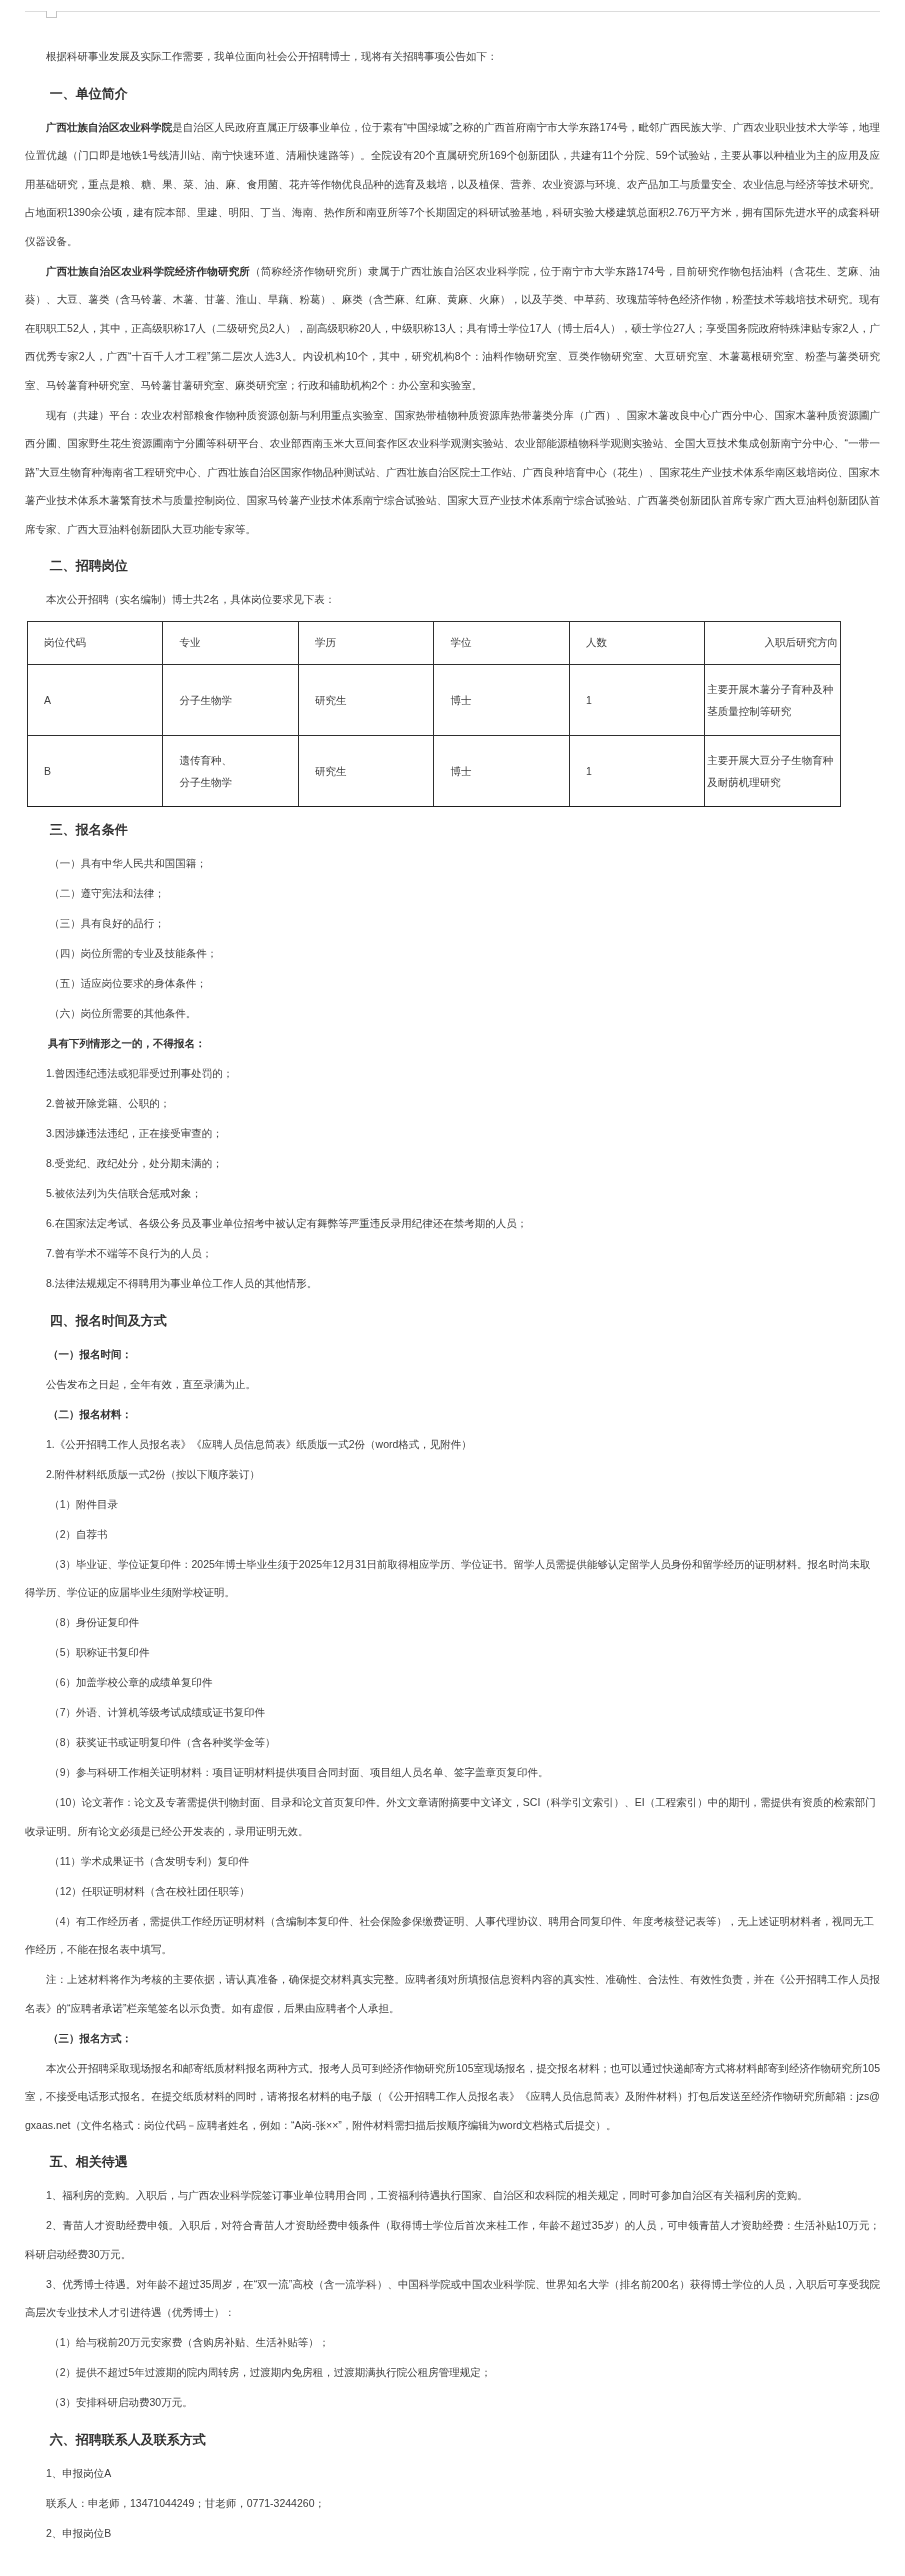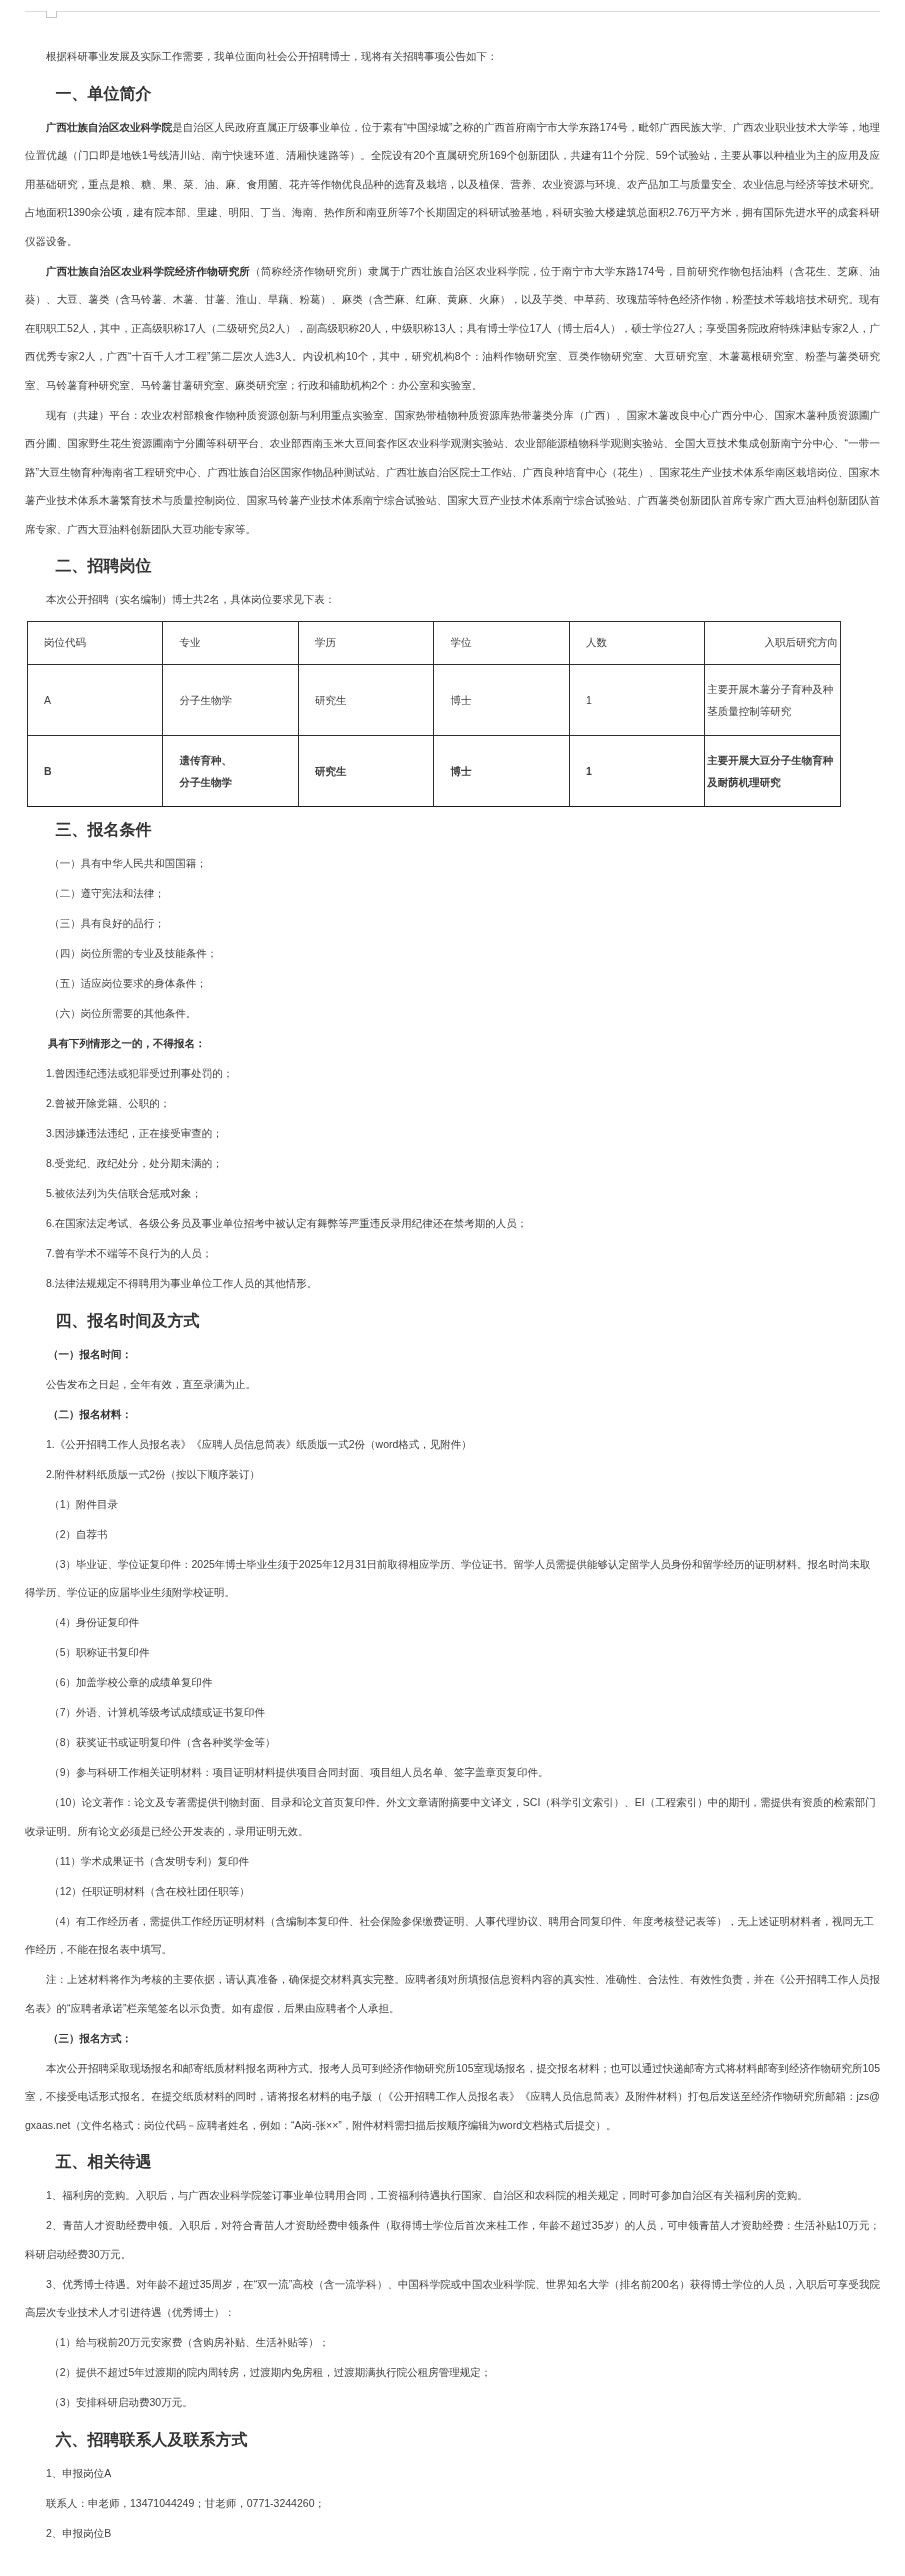--- a/index.html
+++ b/index.html
@@ -15,21 +15,21 @@
     border:0.7px solid #c3c3c3;border-top:none;background:#fff;
   }
   .top-divider{border-top:0.7px solid #dcdcdc;margin:11.2px 25px 0 25px;height:0;}
   .doc{padding:28.5px 25px 33px 25px;}
   .para{
     margin:1.5px 0;line-height:28.5px;text-indent:2em;
     text-align:justify;word-break:break-all;
   }
   .para.item{text-indent:2.3em;text-align:left;}
   .sec-heading{
-    font-weight:bold;font-size:16px;color:#333;
+    font-weight:bold;font-size:13px;color:#333;
     line-height:28.5px;margin:9px 0 4.5px 0;text-indent:1.9em;
   }
   .sub-heading{
     font-weight:bold;color:#333;line-height:28.5px;margin:1.5px 0;text-indent:2.2em;
   }
   .para strong{font-weight:bold;color:#333;}
   
   .job-table{
     border-collapse:collapse;table-layout:fixed;
     width:814px;margin:7.5px 0 9px 1.5px;
@@ -38,21 +38,21 @@
     border:0.7px solid #2e2e2e;
     font-weight:normal;text-align:left;vertical-align:middle;
     padding:4.5px 3px 4.5px 16.5px;line-height:22.5px;font-size:10.5px;color:#3d3d3d;
     word-break:break-all;
   }
   .job-table th{height:33px;font-family:Liberation Serif, serif;}
   .job-table td{height:61px;}
   .job-table th.col-last{text-align:right;padding:4.5px 1.5px;}
   .job-table td.col-last{padding:4.5px 1.5px 4.5px 2.2px;}
   .job-table td.pre{white-space:pre-line;}
-  .job-table tr:last-child td{border-bottom:1.5px solid #1d1d1d;font-weight:bold;}
+  .job-table tr:last-child td{border-bottom:1.5px solid #1d1d1d;}
 </style>
 </head>
 <body>
 
 <div class="page">
   <div class="top-square"></div>
   <div class="top-divider"></div>
   <div class="doc" id="doc-root">
       <div class="para">根据科研事业发展及实际工作需要，我单位面向社会公开招聘博士，现将有关招聘事项公告如下：</div>
       <div class="sec-heading">一、单位简介</div>
@@ -110,21 +110,21 @@
       <div class="para">8.法律法规规定不得聘用为事业单位工作人员的其他情形。</div>
       <div class="sec-heading">四、报名时间及方式</div>
       <div class="sub-heading">（一）报名时间：</div>
       <div class="para">公告发布之日起，全年有效，直至录满为止。</div>
       <div class="sub-heading">（二）报名材料：</div>
       <div class="para">1.《公开招聘工作人员报名表》《应聘人员信息简表》纸质版一式2份（word格式，见附件）</div>
       <div class="para">2.附件材料纸质版一式2份（按以下顺序装订）</div>
       <div class="para item">（1）附件目录</div>
       <div class="para item">（2）自荐书</div>
       <div class="para item">（3）毕业证、学位证复印件：2025年博士毕业生须于2025年12月31日前取得相应学历、学位证书。留学人员需提供能够认定留学人员身份和留学经历的证明材料。报名时尚未取得学历、学位证的应届毕业生须附学校证明。</div>
-      <div class="para item">（4）身份证复印件</div>
+      <div class="para item">（8）身份证复印件</div>
       <div class="para item">（5）职称证书复印件</div>
       <div class="para item">（6）加盖学校公章的成绩单复印件</div>
       <div class="para item">（7）外语、计算机等级考试成绩或证书复印件</div>
       <div class="para item">（8）获奖证书或证明复印件（含各种奖学金等）</div>
       <div class="para item">（9）参与科研工作相关证明材料：项目证明材料提供项目合同封面、项目组人员名单、签字盖章页复印件。</div>
       <div class="para item">（10）论文著作：论文及专著需提供刊物封面、目录和论文首页复印件。外文文章请附摘要中文译文，SCI（科学引文索引）、EI（工程索引）中的期刊，需提供有资质的检索部门收录证明。所有论文必须是已经公开发表的，录用证明无效。</div>
       <div class="para item">（11）学术成果证书（含发明专利）复印件</div>
       <div class="para item">（12）任职证明材料（含在校社团任职等）</div>
       <div class="para item">（4）有工作经历者，需提供工作经历证明材料（含编制本复印件、社会保险参保缴费证明、人事代理协议、聘用合同复印件、年度考核登记表等），无上述证明材料者，视同无工作经历，不能在报名表中填写。</div>
       <div class="para">注：上述材料将作为考核的主要依据，请认真准备，确保提交材料真实完整。应聘者须对所填报信息资料内容的真实性、准确性、合法性、有效性负责，并在《公开招聘工作人员报名表》的“应聘者承诺”栏亲笔签名以示负责。如有虚假，后果由应聘者个人承担。</div>

